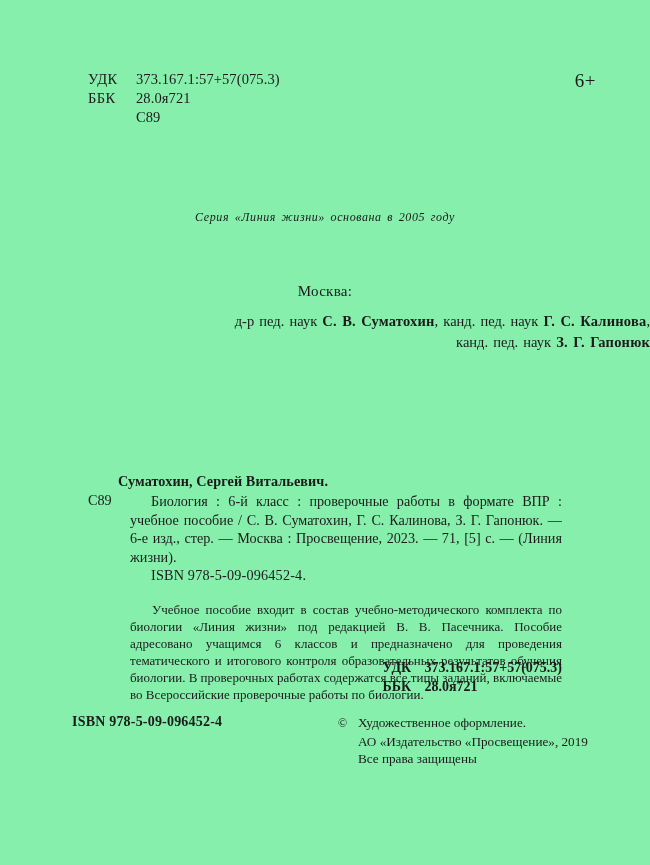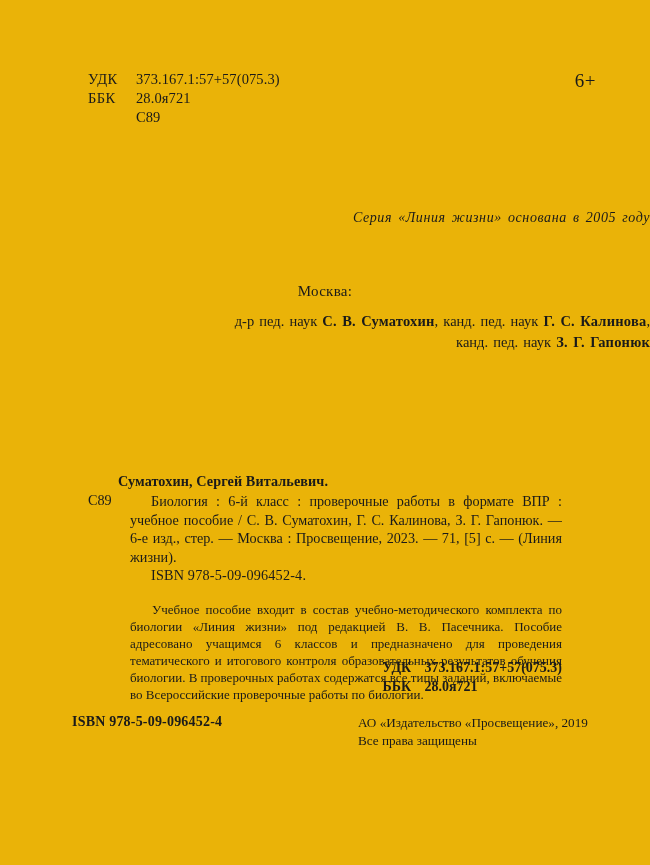--- a/index.html
+++ b/index.html
@@ -12,21 +12,21 @@
     height: 865px;
     position: relative;
     font-family: "Liberation Serif", "DejaVu Serif", serif;
     color: #1a1a1a;
     overflow: hidden;
   }
 
   .page {
     position: absolute;
     inset: 0;
-    background: #eab308;
+    background: #86efac;
   }
 
   
   .top-class {
     position: absolute;
     left: 88px;
     top: 70px;
     font-size: 14.5px;
     line-height: 19px;
     white-space: nowrap;
@@ -53,23 +53,23 @@
     font-size: 19px;
     letter-spacing: 0.5px;
   }
 
   
   .series-line {
     position: absolute;
     left: 0;
     right: 0;
     top: 210px;
-    text-align: right;
+    text-align: center;
     font-style: italic;
-    font-size: 14px;
+    font-size: 12px;
     letter-spacing: 0.6px;
     word-spacing: 2px;
   }
 
   
   .authors {
     position: absolute;
     left: 0;
     right: 0;
     top: 283px;
@@ -222,17 +222,18 @@
   </div>
 
   <div class="bottom-class">
     <div><span class="tag">УДК</span><span>373.167.1:57+57(075.3)</span></div>
     <div><span class="tag">ББК</span><span>28.0я721</span></div>
   </div>
 
   <div class="footer-isbn">ISBN 978-5-09-096452-4</div>
 
   <div class="copyright">
+    <span class="cline"><span class="mark">©</span><span>Художественное оформление.</span></span>
     <span class="cline"><span class="mark-blank"></span><span>АО «Издательство «Просвещение», 2019</span></span>
     <span class="cline"><span class="mark-blank"></span><span>Все права защищены</span></span>
   </div>
 
 </div>
 
 </body></html>

